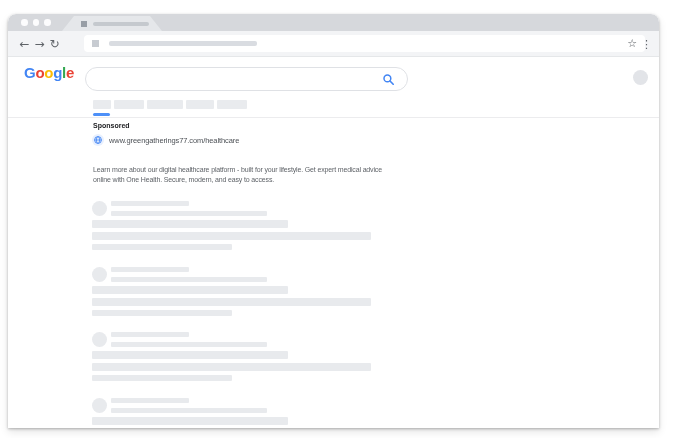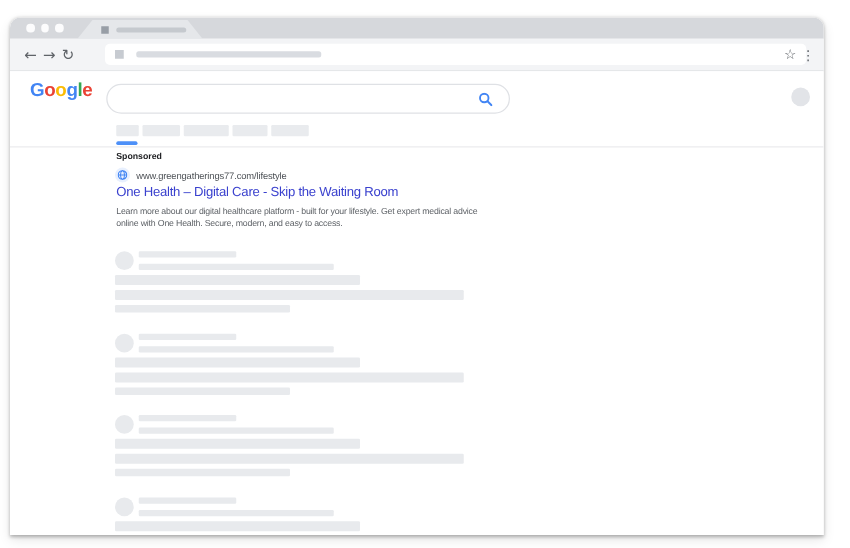--- a/index.html
+++ b/index.html
@@ -134,24 +134,23 @@
     <div class="sponsored">Sponsored</div>
 
     <div class="urlrow">
       <span class="globe-bg">
         <svg width="8" height="8" viewBox="0 0 8 8">
           <circle cx="4" cy="4" r="3.4" fill="none" stroke="#4285F4" stroke-width="0.9"></circle>
           <ellipse cx="4" cy="4" rx="1.6" ry="3.4" fill="none" stroke="#4285F4" stroke-width="0.8"></ellipse>
           <line x1="0.6" y1="4" x2="7.4" y2="4" stroke="#4285F4" stroke-width="0.8"></line>
         </svg>
       </span>
-      <span class="url-text">www.greengatherings77.com/lifestyle</span>
-    </div>
-
-    <a class="ad-title" href="#">One Health – Digital Care - Skip the Waiting Room</a>
+      <span class="url-text">www.greengatherings77.com/healthcare</span>
+    </div>
+
 
     <div class="ad-desc">Learn more about our digital healthcare platform - built for your lifestyle. Get expert medical advice online with One Health. Secure, modern, and easy to access.</div>
 
     <div class="skeletons">
 
       <div class="sk-block">
         <div class="sk-head">
           <span class="sk-circle"></span>
           <span class="sk-lines">
             <span class="bar sk-a"></span>

